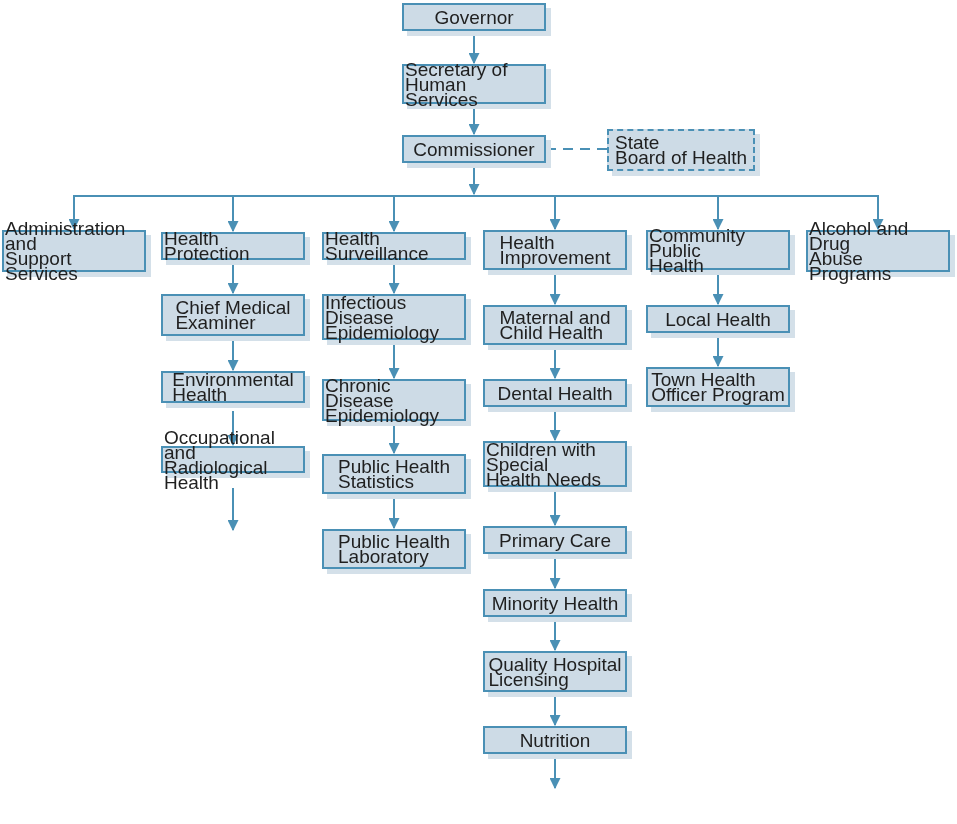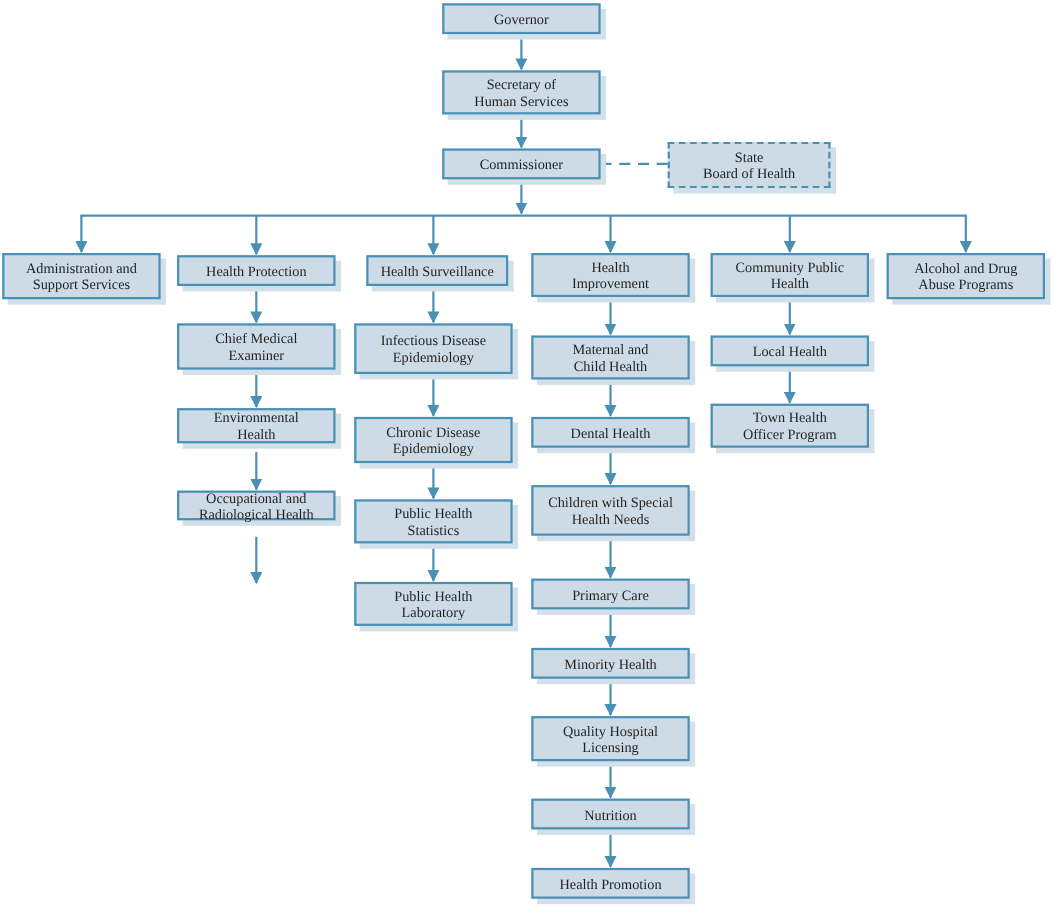--- a/index.html
+++ b/index.html
@@ -15,28 +15,27 @@
   body{font-family:"Liberation Sans", sans-serif;}
   .canvas{position:relative;width:957px;height:824px;background:var(--bg);overflow:hidden}
   .wires{position:absolute;left:0;top:0;width:957px;height:824px;pointer-events:none}
   .wires line{stroke:var(--line);stroke-width:2}
   .wires line.dashed{stroke-dasharray:10 7}
   .wires line.cap{stroke-linecap:square}
   #arrowhead path{fill:var(--line)}
   .node{
     position:absolute;
     display:flex;align-items:center;justify-content:center;
-    text-align:center;
+    text-align:left;
     background:var(--box-fill);
     border:2px solid var(--box-border);
     box-shadow:5px 5px 0 var(--box-shadow);
-    font-size:13px;line-height:15px;color:var(--text);
+    font-size:19px;line-height:15px;color:var(--text);
     white-space:pre-line;
     padding:0 1px;
-    font-family:Liberation Serif, serif;
   }
   .node.dashed-box{border-style:dashed}
 </style>
 </head>
 <body>
 
 <div class="canvas">
 
   <svg class="wires" width="957" height="824" viewBox="0 0 957 824">
     <defs>
@@ -85,21 +84,21 @@
   <div class="node" style="left:402px;top:3px;width:144px;height:28px">Governor</div>
   <div class="node" style="left:402px;top:64px;width:144px;height:40px">Secretary of
 Human Services</div>
   <div class="node" style="left:402px;top:135px;width:144px;height:28px">Commissioner</div>
   <div class="node dashed-box" style="left:607px;top:129px;width:148px;height:42px">State
 Board of Health</div>
 
   <div class="node" style="left:2px;top:230px;width:144px;height:42px">Administration and
 Support Services</div>
   <div class="node" style="left:161px;top:232px;width:144px;height:28px">Health Protection</div>
-  <div class="node" style="left:333px;top:232px;width:129px;height:28px">Health Surveillance</div>
+  <div class="node" style="left:322px;top:232px;width:144px;height:28px">Health Surveillance</div>
   <div class="node" style="left:483px;top:230px;width:144px;height:40px">Health
 Improvement</div>
   <div class="node" style="left:646px;top:230px;width:144px;height:40px">Community Public
 Health</div>
   <div class="node" style="left:806px;top:230px;width:144px;height:42px">Alcohol and Drug
 Abuse Programs</div>
 
   <div class="node" style="left:161px;top:294px;width:144px;height:42px">Chief Medical
 Examiner</div>
   <div class="node" style="left:161px;top:371px;width:144px;height:32px">Environmental
@@ -119,19 +118,18 @@
   <div class="node" style="left:483px;top:305px;width:144px;height:40px">Maternal and
 Child Health</div>
   <div class="node" style="left:483px;top:379px;width:144px;height:28px">Dental Health</div>
   <div class="node" style="left:483px;top:441px;width:144px;height:46px">Children with Special
 Health Needs</div>
   <div class="node" style="left:483px;top:526px;width:144px;height:28px">Primary Care</div>
   <div class="node" style="left:483px;top:589px;width:144px;height:28px">Minority Health</div>
   <div class="node" style="left:483px;top:651px;width:144px;height:41px">Quality Hospital
 Licensing</div>
   <div class="node" style="left:483px;top:726px;width:144px;height:28px">Nutrition</div>
-  <div class="node" style="left:483px;top:789px;width:144px;height:28px">Health Promotion</div>
 
   <div class="node" style="left:646px;top:305px;width:144px;height:28px">Local Health</div>
   <div class="node" style="left:646px;top:367px;width:144px;height:40px">Town Health
 Officer Program</div>
 
 </div>
 
 </body></html>

